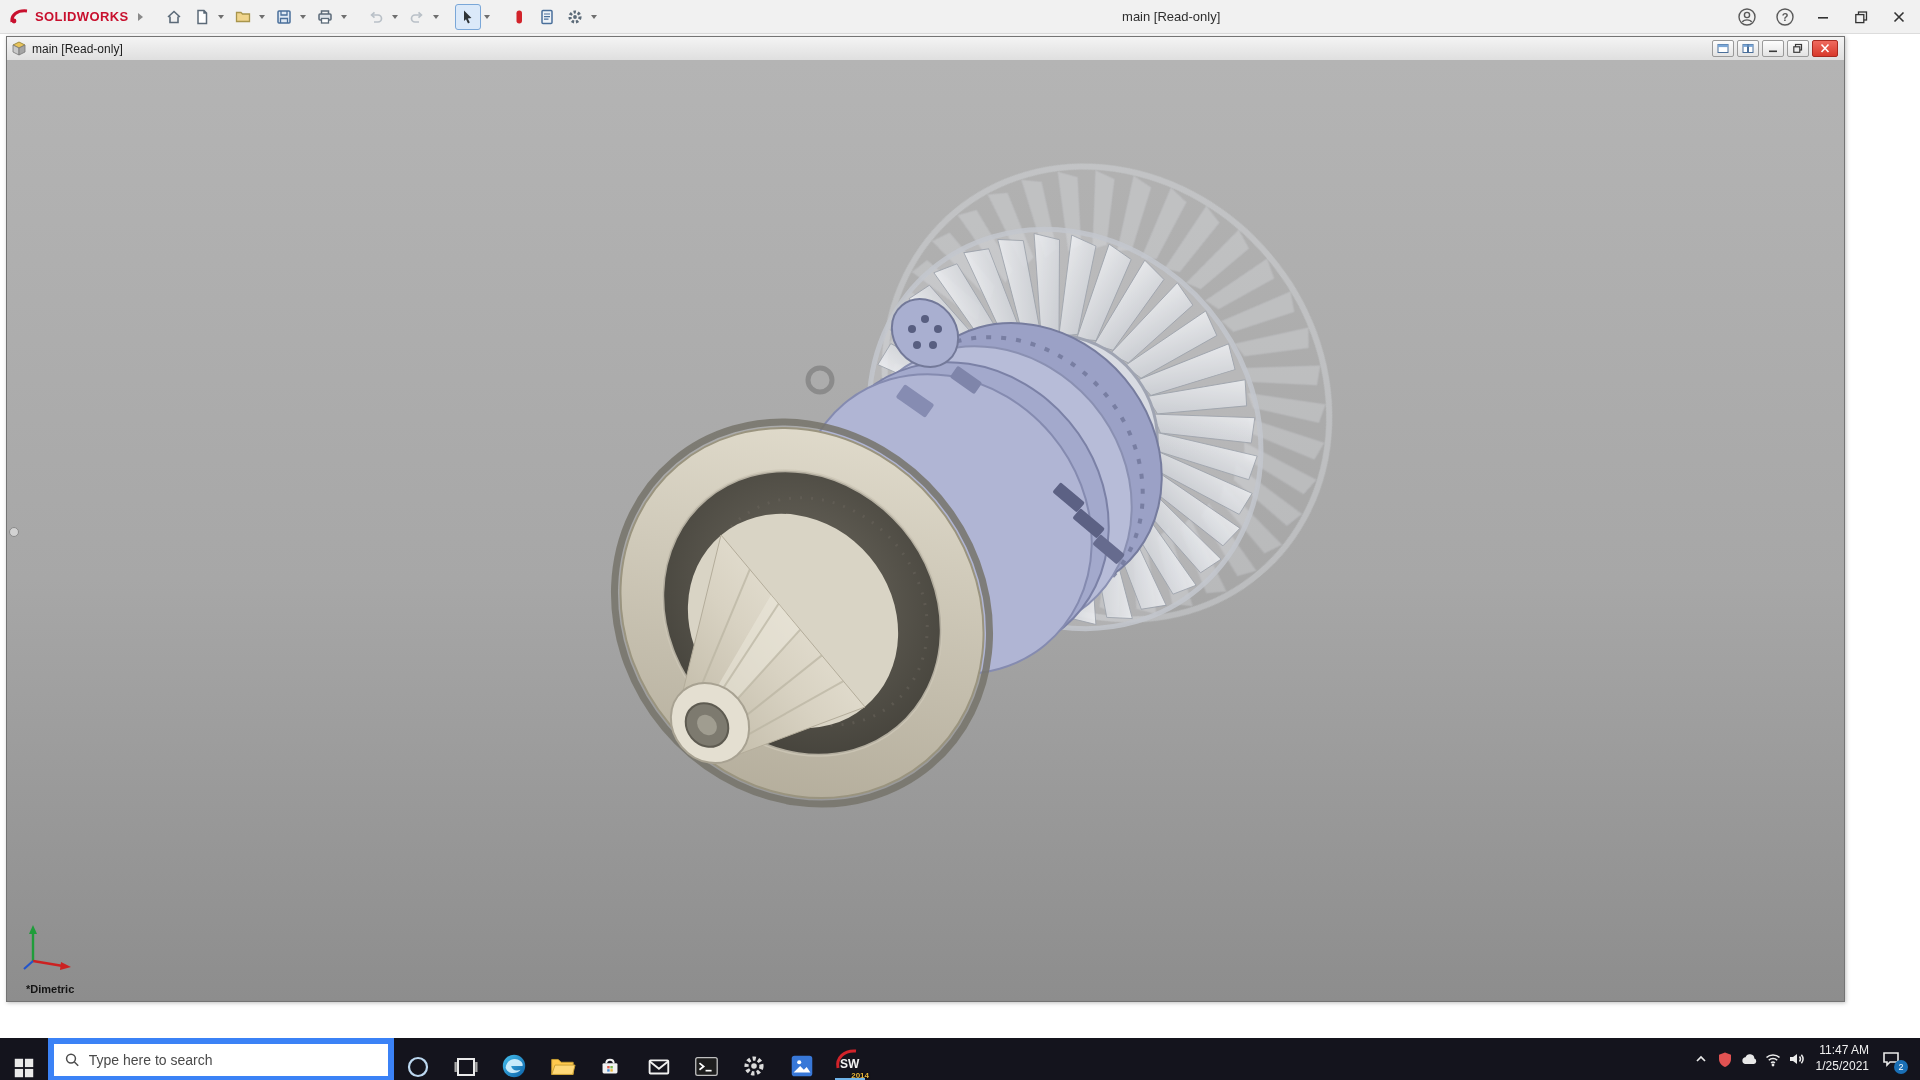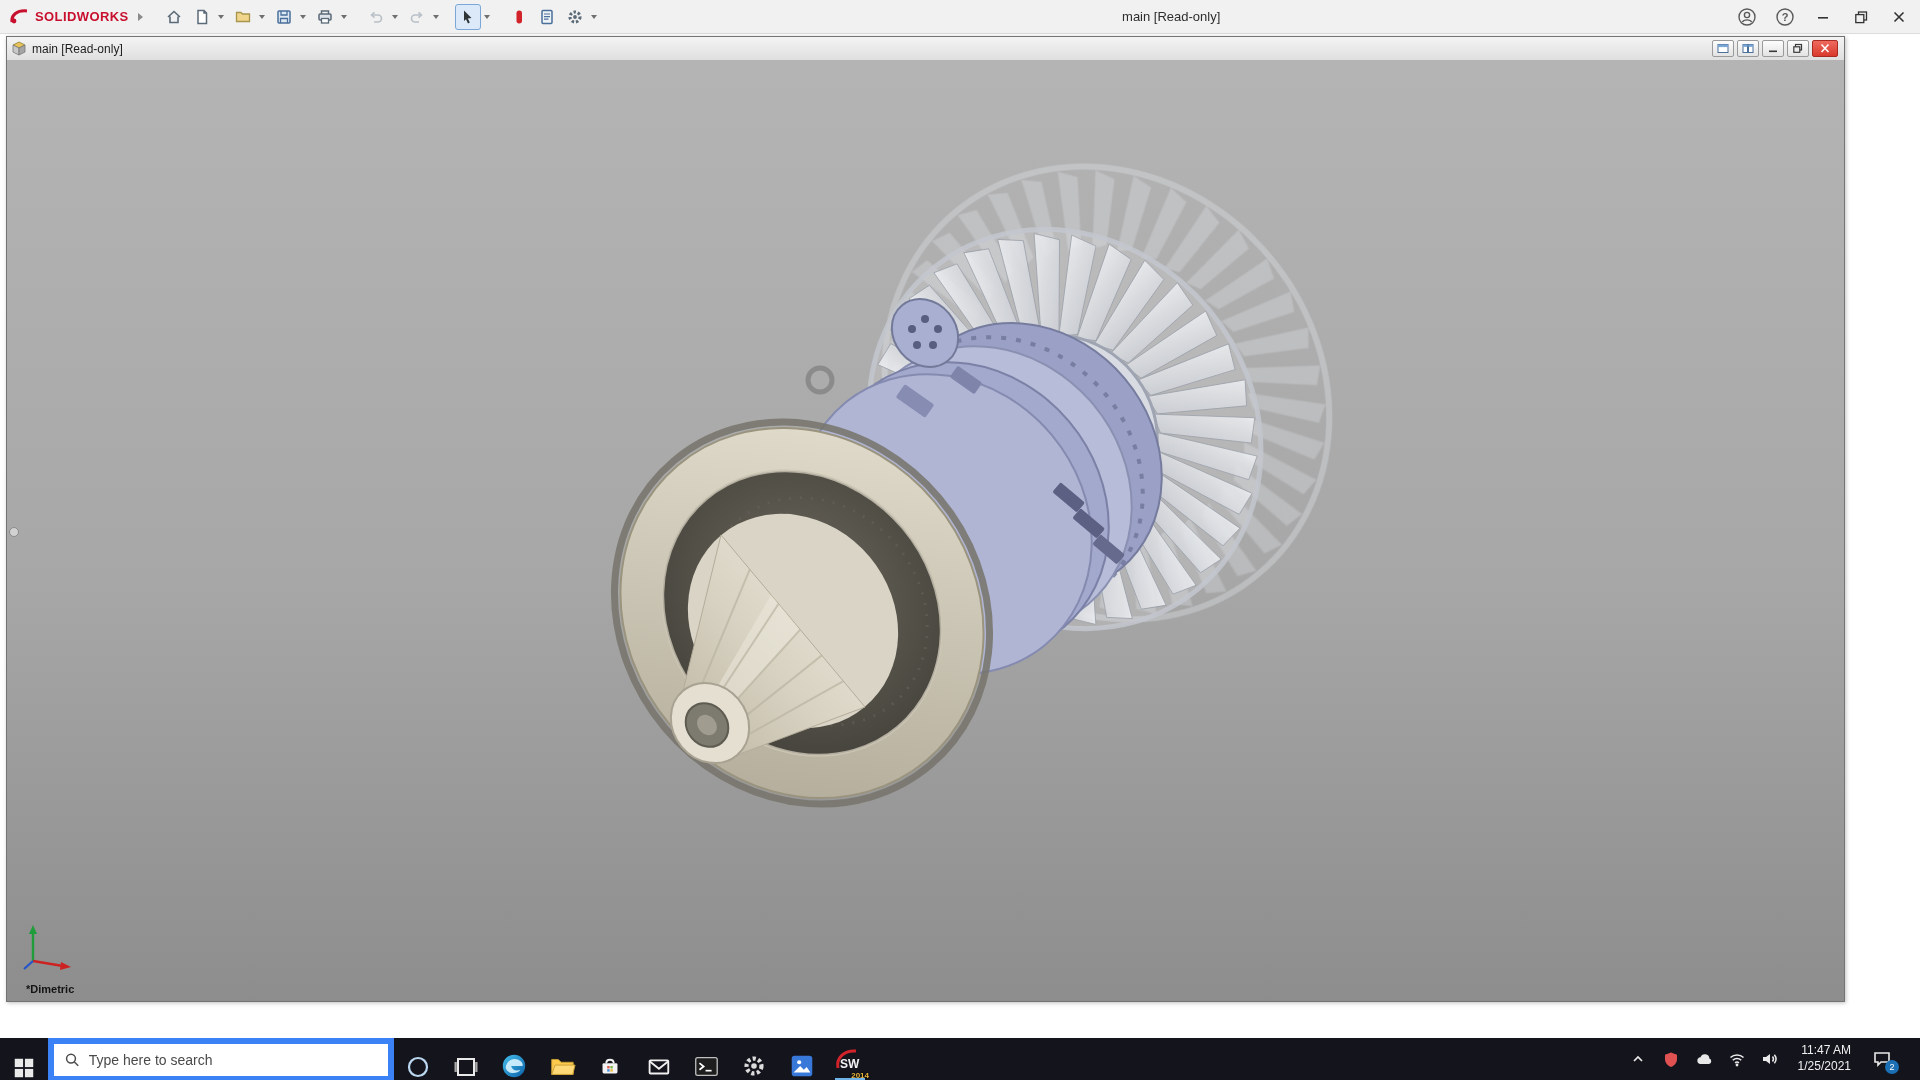--- a/index.html
+++ b/index.html
@@ -52,21 +52,21 @@
   .tb-btn { width:48px; display:flex; align-items:flex-end; justify-content:center; position:relative; }
   .tb-search { width:346px; background:#ffffff; border:6px solid #3b82f6; display:flex; align-items:center;
                gap:9px; padding:16px 11px; }
   .tb-search input { border:none; outline:none; background:transparent; font-size:14px; color:#333;
                      width:100%; font-family:"Liberation Sans", sans-serif; }
   .tb-search input::placeholder { color:#4a4a4a; opacity:1; }
   .running::after { content:""; position:absolute; left:9px; right:9px; bottom:0; height:2px; background:#6fb3e8; }
   .sw-wrap { position:relative; width:34px; height:34px; }
   .sw-year { position:absolute; right:-2px; bottom:0; font-size:8px; font-weight:bold; color:#e9b63c;
              text-shadow:0 0 2px #000; }
-  .tb-tray { margin-left:auto; display:flex; align-items:center; gap:13px; padding-right:6px; }
+  .tb-tray { margin-left:auto; display:flex; align-items:center; gap:4px; padding-right:6px; }
   .tray-icon { display:flex; align-items:center; justify-content:center; width:20px; height:20px; }
   .tb-clock { text-align:right; font-size:12px; line-height:1.3; padding:0 5px; white-space:nowrap; }
   .ac-wrap { position:relative; width:26px; height:26px; display:flex; align-items:center; justify-content:center; }
   .ac-badge { position:absolute; right:-4px; bottom:-2px; min-width:14px; height:14px; border-radius:7px;
               background:#1a6fb5; color:#fff; font-size:9px; display:flex; align-items:center; justify-content:center;
               padding:0 3px; }
   .show-desktop { width:6px; border-left:1px solid #3a3a4a; }
 </style>
 </head>
 <body>

